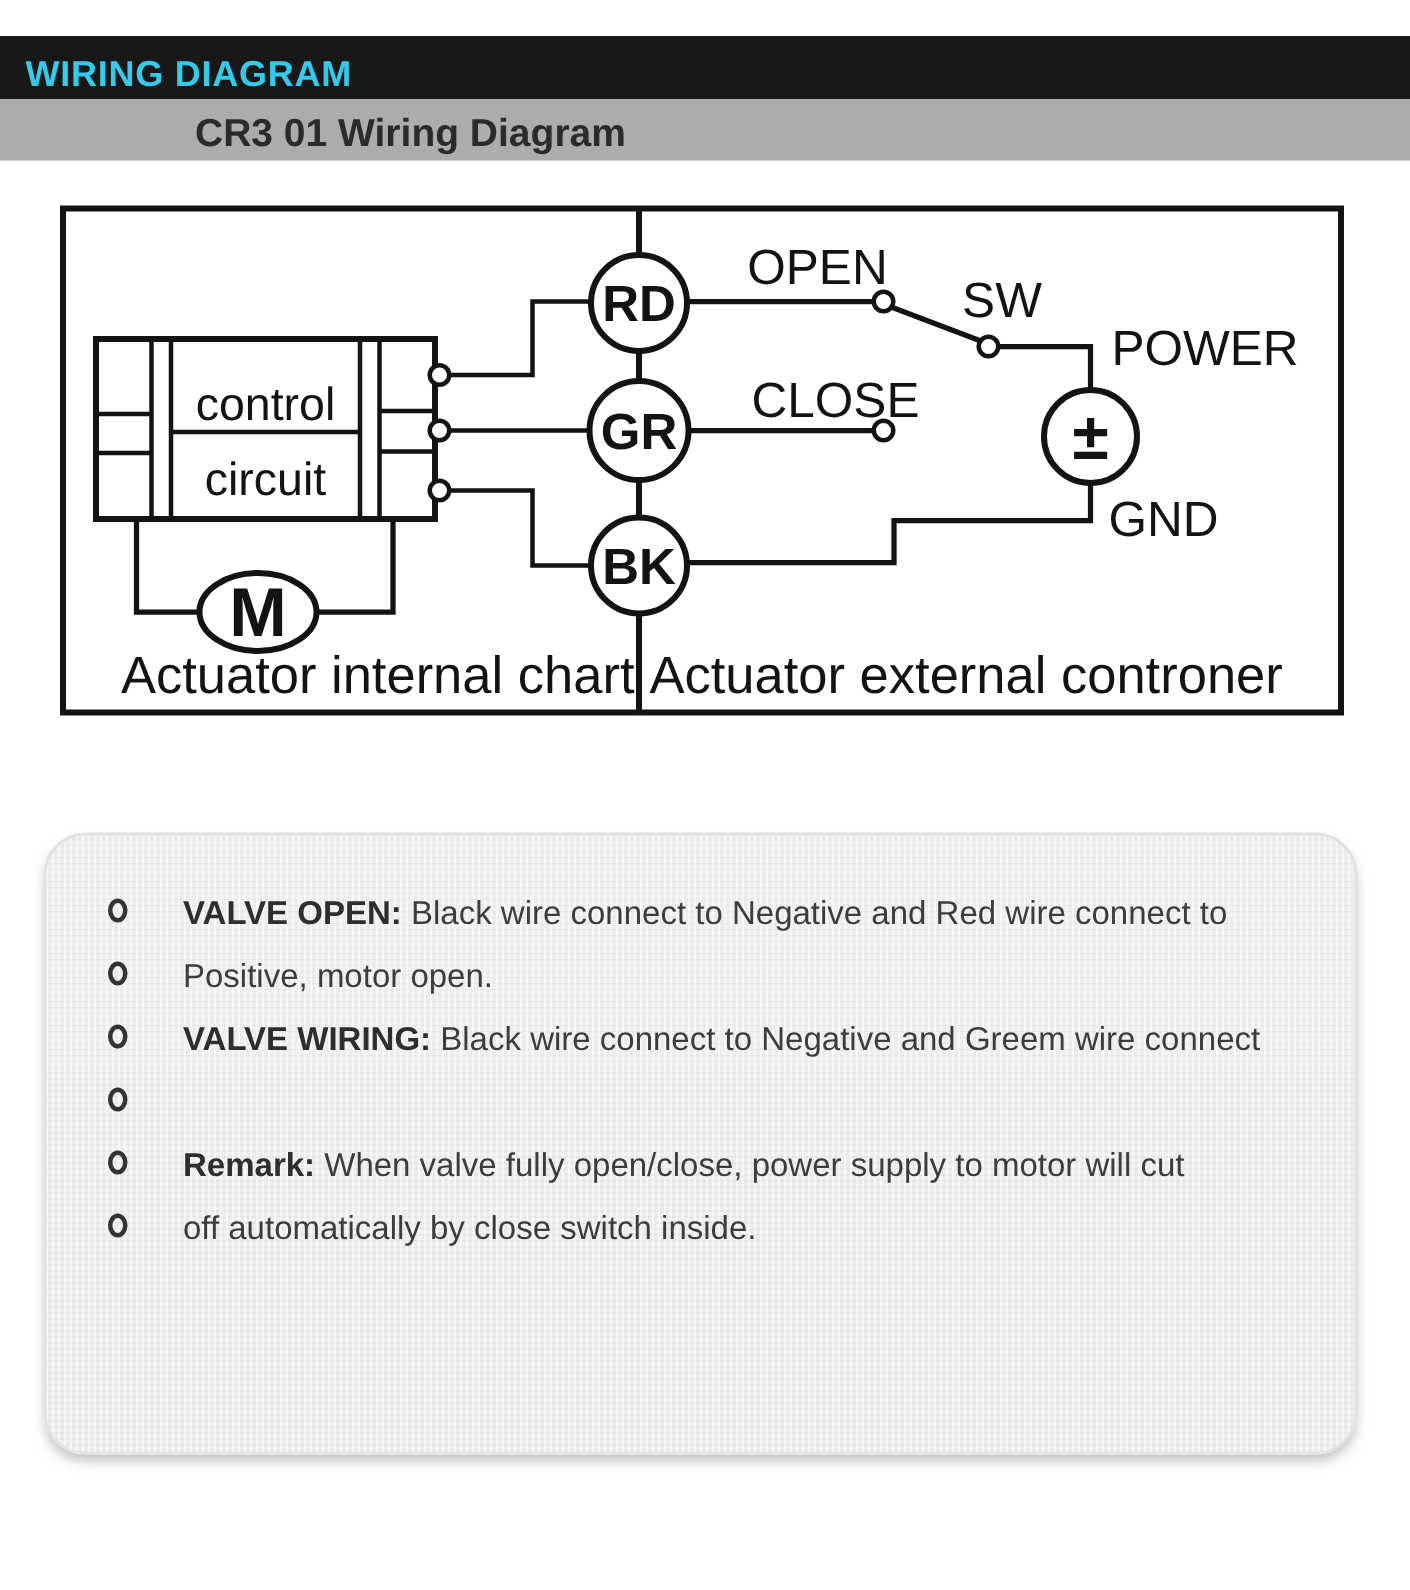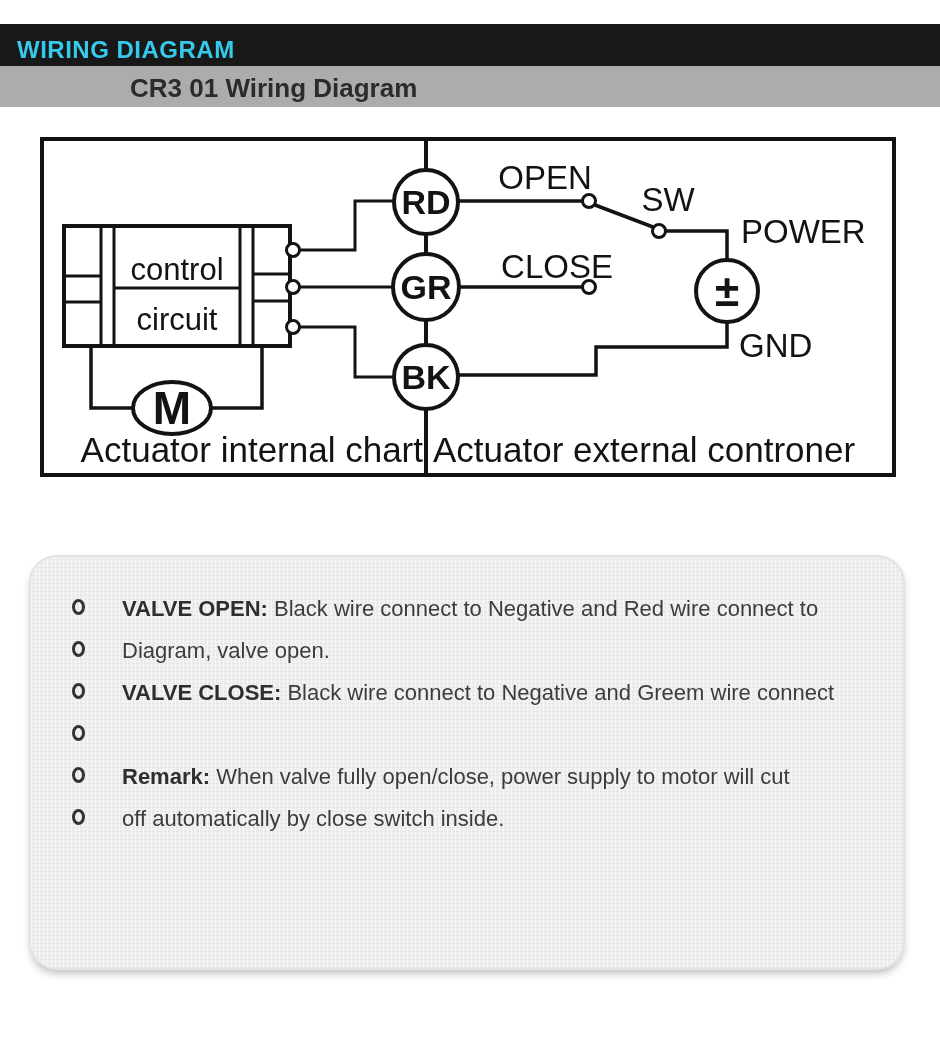--- a/index.html
+++ b/index.html
@@ -151,26 +151,26 @@
 
 <div class="notebox">
 
   <div class="note-row" style="top:39px">
     <span class="note-bullet"></span>
     <span class="note-text"><b>VALVE OPEN:</b><span> Black wire connect to Negative and Red wire connect to</span></span>
   </div>
 
   <div class="note-row" style="top:81px">
     <span class="note-bullet"></span>
-    <span class="note-text"><b></b><span>Diagram, valve open.</span></span>
+    <span class="note-text"><b></b><span>Positive, motor open.</span></span>
   </div>
 
   <div class="note-row" style="top:123px">
     <span class="note-bullet"></span>
-    <span class="note-text"><b>VALVE CLOSE:</b><span> Black wire connect to Negative and Greem wire connect</span></span>
+    <span class="note-text"><b>VALVE WIRING:</b><span> Black wire connect to Negative and Greem wire connect</span></span>
   </div>
 
   <div class="note-row" style="top:165px">
     <span class="note-bullet"></span>
   </div>
 
   <div class="note-row" style="top:207px">
     <span class="note-bullet"></span>
     <span class="note-text"><b>Remark:</b><span> When valve fully open/close, power supply to motor will cut</span></span>
   </div>

